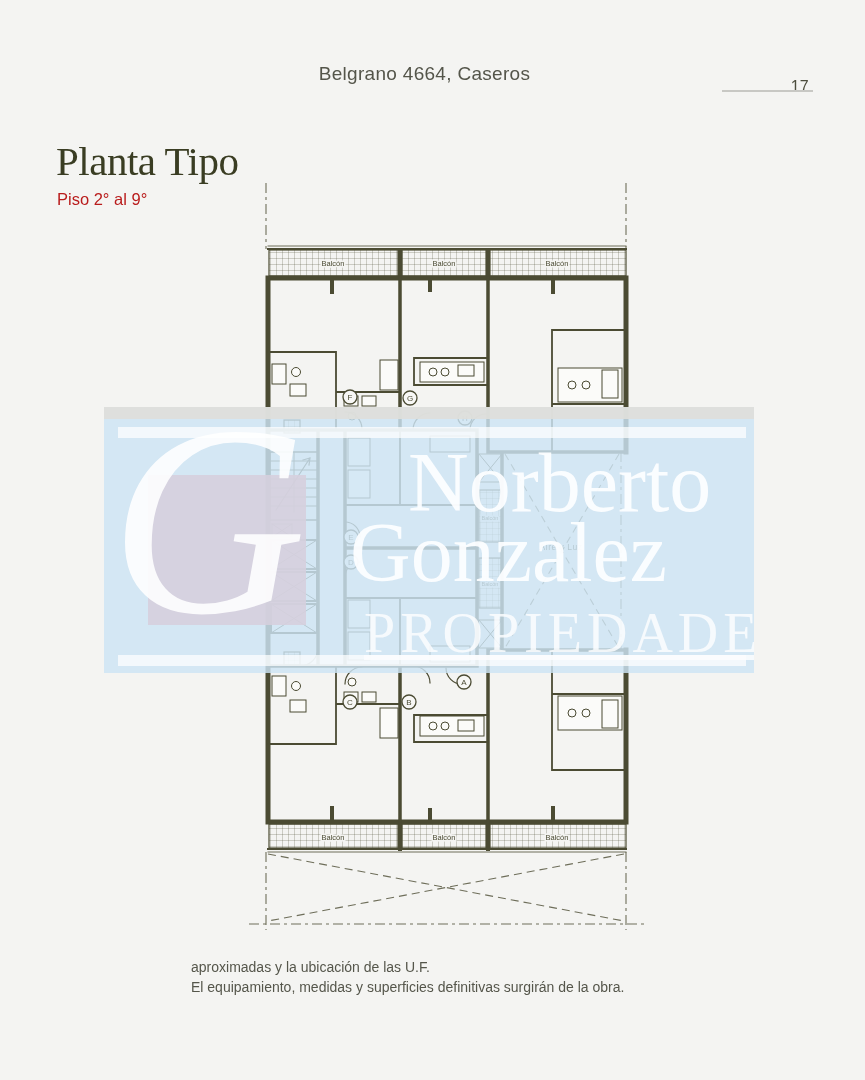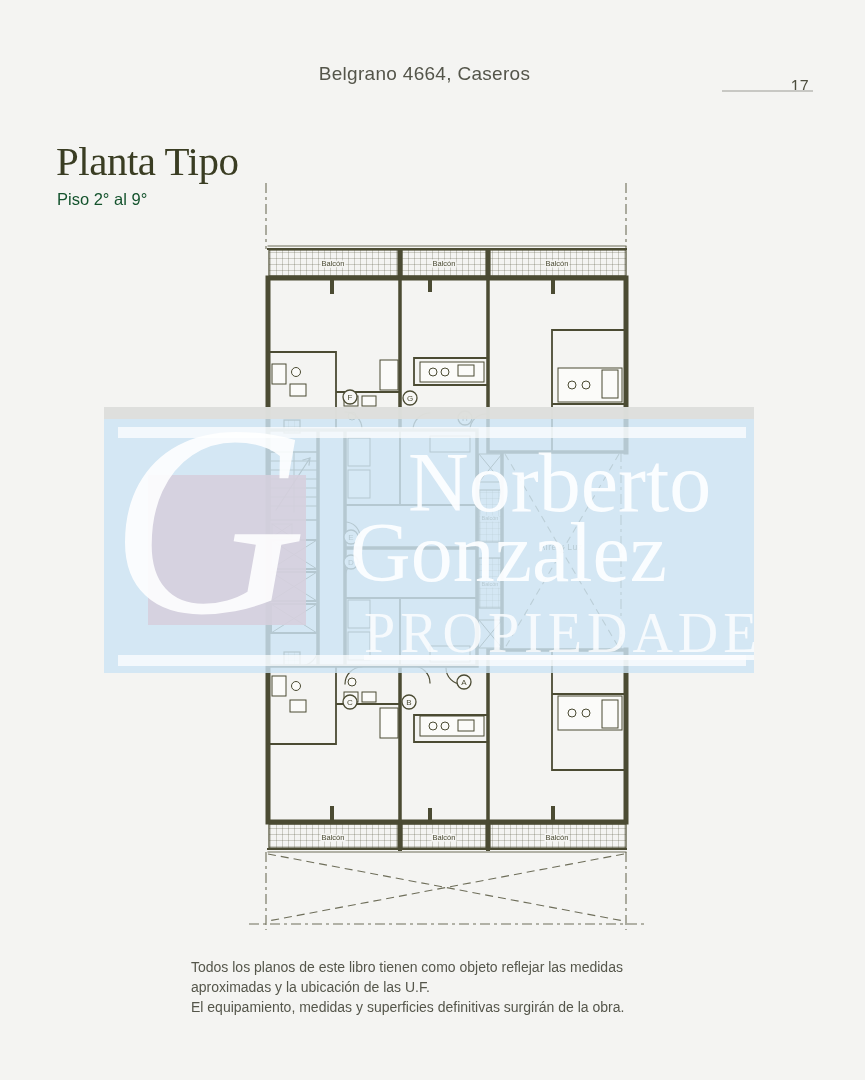--- a/index.html
+++ b/index.html
@@ -17,21 +17,21 @@
 
   
   .address{top:63px;left:8px;width:833px;text-align:center;font-size:19px;
     letter-spacing:.3px;color:#54554a;}
   .pagenum{top:62px;right:52px;font-size:16px;color:#4c4d3d;margin-top:16px;}
   .pagerule{top:90px;left:722px;width:91px;height:2px;background:var(--rule);}
 
   
   .title{top:137px;left:56px;font-family:"Liberation Serif",serif;
     font-weight:normal;font-size:41px;color:var(--title);letter-spacing:-.5px;}
-  .subtitle{top:190px;left:57px;font-size:16.5px;color:#14532d;}
+  .subtitle{top:190px;left:57px;font-size:16.5px;color:#b91c1c;}
 
   
   .footer{top:957px;left:191px;font-size:14px;line-height:20px;color:var(--text);}
 
   
   svg.plan{top:0;left:0;z-index:1;}
   svg.plan .wall{stroke:var(--plan);fill:none;stroke-linecap:square;}
   svg.plan .guide{stroke:var(--guide);fill:none;stroke-width:1.1;}
   svg.plan text{fill:var(--plan);font-family:"Liberation Sans",sans-serif;}
   svg.plan .lbl{paint-order:stroke;stroke:var(--bg);stroke-width:3px;}
@@ -218,16 +218,15 @@
 </div>
 
 <div class="address abs" style="z-index:3">Belgrano 4664, Caseros</div>
 <div class="pagenum abs" style="z-index:3">17.</div>
 <div class="pagerule abs" style="z-index:3"></div>
 
 <div class="title abs" style="z-index:3">Planta Tipo</div>
 <div class="subtitle abs" style="z-index:3">Piso 2° al 9°</div>
 
 <div class="footer abs" style="z-index:3">
-  <div>Todos los planos de este libro tienen como objeto reflejar las medidas</div>
   <div>aproximadas y la ubicación de las U.F.</div>
   <div>El equipamiento, medidas y superficies definitivas surgirán de la obra.</div>
 </div>
 
 </body></html>

